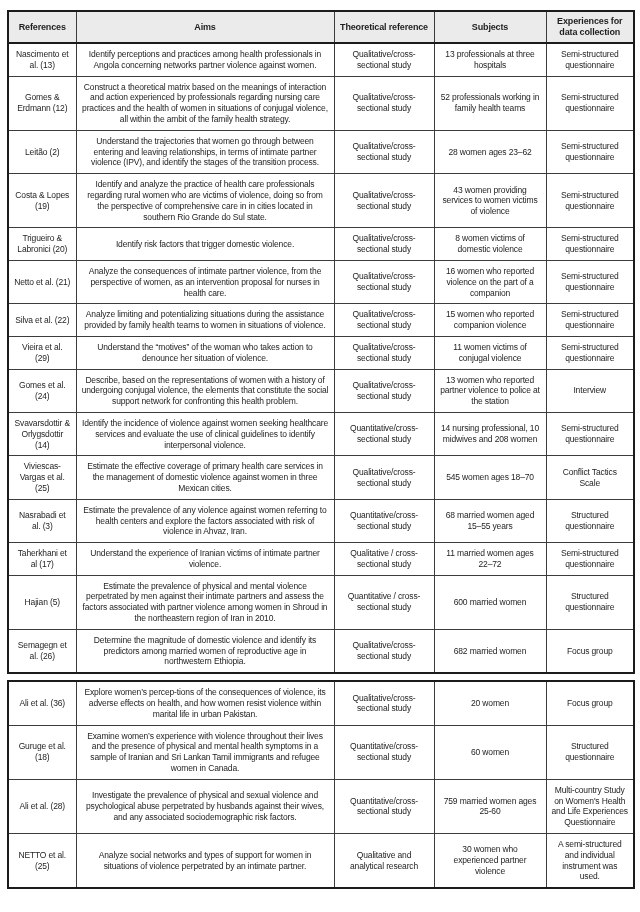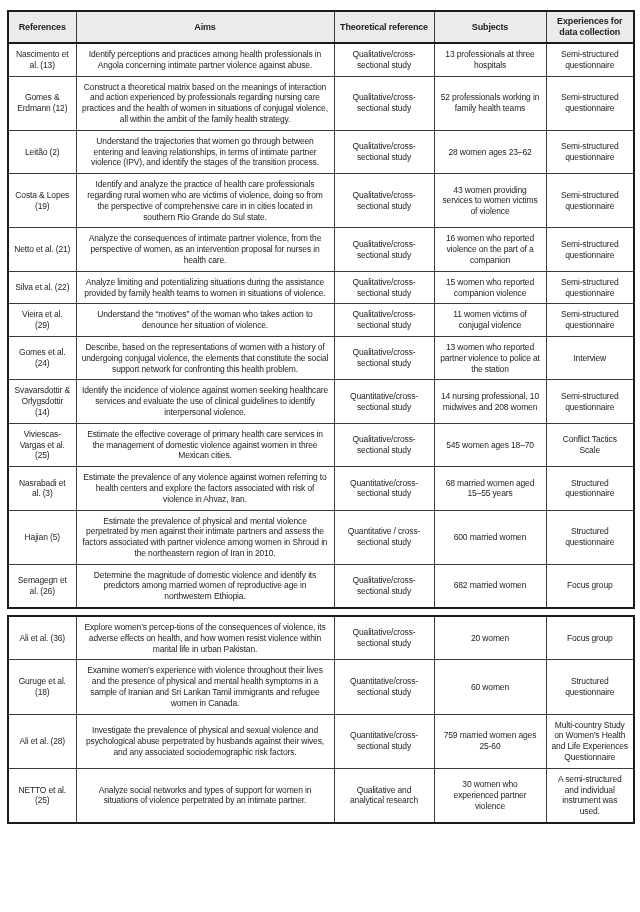--- a/index.html
+++ b/index.html
@@ -68,21 +68,21 @@
           <th>References</th>
           <th>Aims</th>
           <th>Theoretical reference</th>
           <th>Subjects</th>
           <th>Experiences for data collection</th>
         </tr>
     </thead>
     <tbody>
         <tr>
           <td>Nascimento et al. (13)</td>
-          <td>Identify perceptions and practices among health professionals in Angola concerning intimate partner violence against abuse.</td>
+          <td>Identify perceptions and practices among health professionals in Angola concerning networks partner violence against women.</td>
           <td>Qualitative/cross-sectional study</td>
           <td>13 professionals at three hospitals</td>
           <td>Semi-structured questionnaire</td>
         </tr>
         <tr>
           <td>Gomes &amp; Erdmann (12)</td>
           <td>Construct a theoretical matrix based on the meanings of interaction and action experienced by professionals regarding nursing care practices and the health of women in situations of conjugal violence, all within the ambit of the family health strategy.</td>
           <td>Qualitative/cross-sectional study</td>
           <td>52 professionals working in family health teams</td>
           <td>Semi-structured questionnaire</td>
@@ -95,20 +95,27 @@
           <td>Semi-structured questionnaire</td>
         </tr>
         <tr>
           <td>Costa &amp; Lopes (19)</td>
           <td>Identify and analyze the practice of health care professionals regarding rural women who are victims of violence, doing so from the perspective of comprehensive care in in cities located in southern Rio Grande do Sul state.</td>
           <td>Qualitative/cross-sectional study</td>
           <td>43 women providing services to women victims of violence</td>
           <td>Semi-structured questionnaire</td>
         </tr>
         <tr>
+          <td>Trigueiro &amp; Labronici (20)</td>
+          <td>Identify risk factors that trigger domestic violence.</td>
+          <td>Qualitative/cross-sectional study</td>
+          <td>8 women victims of domestic violence</td>
+          <td>Semi-structured questionnaire</td>
+        </tr>
+        <tr>
           <td>Netto et al. (21)</td>
           <td>Analyze the consequences of intimate partner violence, from the perspective of women, as an intervention proposal for nurses in health care.</td>
           <td>Qualitative/cross-sectional study</td>
           <td>16 women who reported violence on the part of a companion</td>
           <td>Semi-structured questionnaire</td>
         </tr>
         <tr>
           <td>Silva et al. (22)</td>
           <td>Analyze limiting and potentializing situations during the assistance provided by family health teams to women in situations of violence.</td>
           <td>Qualitative/cross-sectional study</td>
@@ -142,20 +149,27 @@
           <td>Qualitative/cross-sectional study</td>
           <td>545 women ages 18–70</td>
           <td>Conflict Tactics Scale</td>
         </tr>
         <tr>
           <td>Nasrabadi et al. (3)</td>
           <td>Estimate the prevalence of any violence against women referring to health centers and explore the factors associated with risk of violence in Ahvaz, Iran.</td>
           <td>Quantitative/cross-sectional study</td>
           <td>68 married women aged 15–55 years</td>
           <td>Structured questionnaire</td>
+        </tr>
+        <tr>
+          <td>Taherkhani et al (17)</td>
+          <td>Understand the experience of Iranian victims of intimate partner violence.</td>
+          <td>Qualitative / cross-sectional study</td>
+          <td>11 married women ages 22–72</td>
+          <td>Semi-structured questionnaire</td>
         </tr>
         <tr>
           <td>Hajian (5)</td>
           <td>Estimate the prevalence of physical and mental violence perpetrated by men against their intimate partners and assess the factors associated with partner violence among women in Shroud in the northeastern region of Iran in 2010.</td>
           <td>Quantitative / cross-sectional study</td>
           <td>600 married women</td>
           <td>Structured questionnaire</td>
         </tr>
         <tr>
           <td>Semagegn et al. (26)</td>

